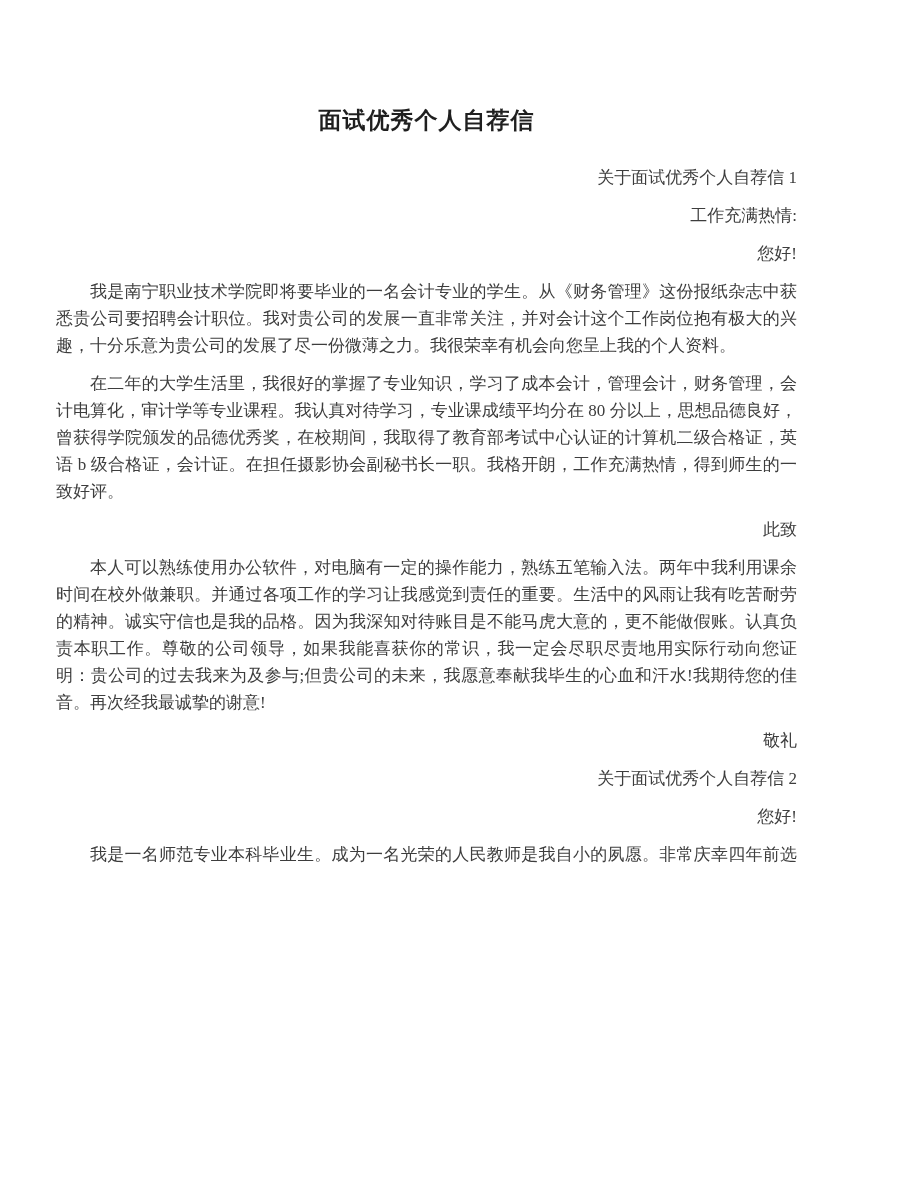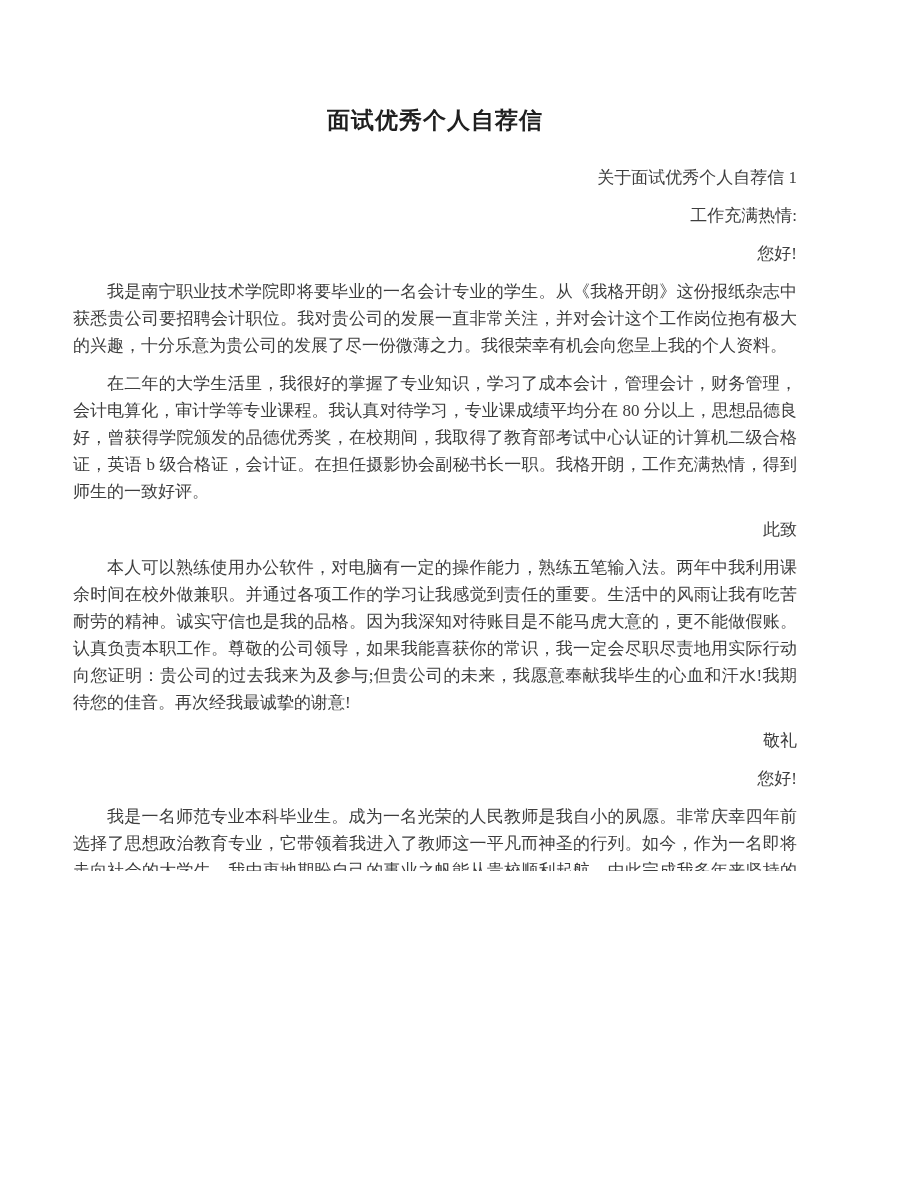--- a/index.html
+++ b/index.html
@@ -7,21 +7,21 @@
     padding: 0;
     background: #ffffff;
   }
   .page {
     position: relative;
     width: 920px;
     height: 871px;
     background: #ffffff;
     overflow: hidden;
     box-sizing: border-box;
-    padding: 106px 123px 0 73px;
+    padding: 106px 123px 0 56px;
     font-family: "Liberation Serif", "DejaVu Serif", serif;
     color: #3d3d3d;
   }
   .doc-title {
     font-size: 23px;
     font-weight: bold;
     color: #1f1f1f;
     text-align: center;
     line-height: 30px;
     margin: 0 0 28px 0;
@@ -42,20 +42,21 @@
 </style>
 </head>
 <body>
 
 <div class="page">
   <h1 class="doc-title">面试优秀个人自荐信</h1>
 
   <p class="para single">关于面试优秀个人自荐信 1</p>
   <p class="para single">工作充满热情:</p>
   <p class="para single">您好!</p>
-  <p class="para">我是南宁职业技术学院即将要毕业的一名会计专业的学生。从《我格开朗》这份报纸杂志中获悉贵公司要招聘会计职位。我对贵公司的发展一直非常关注，并对会计这个工作岗位抱有极大的兴趣，十分乐意为贵公司的发展了尽一份微薄之力。我很荣幸有机会向您呈上我的个人资料。</p>
+  <p class="para">我是南宁职业技术学院即将要毕业的一名会计专业的学生。从《财务管理》这份报纸杂志中获悉贵公司要招聘会计职位。我对贵公司的发展一直非常关注，并对会计这个工作岗位抱有极大的兴趣，十分乐意为贵公司的发展了尽一份微薄之力。我很荣幸有机会向您呈上我的个人资料。</p>
   <p class="para">在二年的大学生活里，我很好的掌握了专业知识，学习了成本会计，管理会计，财务管理，会计电算化，审计学等专业课程。我认真对待学习，专业课成绩平均分在 80 分以上，思想品德良好，曾获得学院颁发的品德优秀奖，在校期间，我取得了教育部考试中心认证的计算机二级合格证，英语 b 级合格证，会计证。在担任摄影协会副秘书长一职。我格开朗，工作充满热情，得到师生的一致好评。</p>
   <p class="para single">此致</p>
   <p class="para">本人可以熟练使用办公软件，对电脑有一定的操作能力，熟练五笔输入法。两年中我利用课余时间在校外做兼职。并通过各项工作的学习让我感觉到责任的重要。生活中的风雨让我有吃苦耐劳的精神。诚实守信也是我的品格。因为我深知对待账目是不能马虎大意的，更不能做假账。认真负责本职工作。尊敬的公司领导，如果我能喜获你的常识，我一定会尽职尽责地用实际行动向您证明：贵公司的过去我来为及参与;但贵公司的未来，我愿意奉献我毕生的心血和汗水!我期待您的佳音。再次经我最诚挚的谢意!</p>
   <p class="para single">敬礼</p>
+  <p class="para single">关于面试优秀个人自荐信 2</p>
   <p class="para single">您好!</p>
   <p class="para">我是一名师范专业本科毕业生。成为一名光荣的人民教师是我自小的夙愿。非常庆幸四年前选择了思想政治教育专业，它带领着我进入了教师这一平凡而神圣的行列。如今，作为一名即将走向社会的大学生，我由衷地期盼自己的事业之帆能从贵校顺利起航。由此完成我多年来坚持的人生理想。</p>
 </div>
 
 </body></html>

